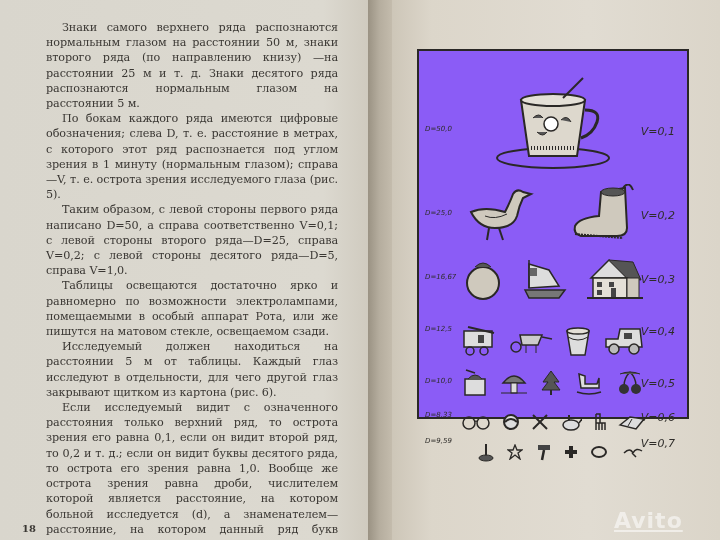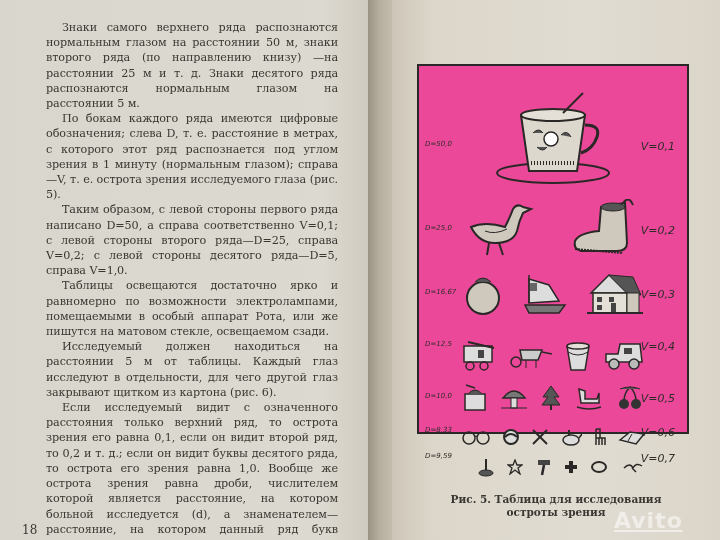--- a/index.html
+++ b/index.html
@@ -7,23 +7,23 @@
   .spread{position:relative;width:720px;height:540px;}
   .page-left{position:absolute;left:0;top:0;width:372px;height:540px;
     background:linear-gradient(90deg,#d9d6cd 0%,#dcd9d0 80%,#c9c3b6 97%,#a89f8f 100%);padding-left:32px;}
   .gutter{position:absolute;left:368px;top:0;width:28px;height:540px;
     background:linear-gradient(90deg,#9a9283 0%,#b5ad9e 40%,#c8c0b1 100%);}
   .page-right{position:absolute;left:392px;top:0;width:328px;height:540px;
     background:linear-gradient(90deg,#cdc6b8 0%,#dcd6ca 12%,#e1dcd2 60%,#dbd5c9 100%);}
   .text{position:absolute;left:46px;top:20px;width:292px;color:#3a3733;
     font-size:11.2px;line-height:15.2px;text-align:justify;letter-spacing:-0.1px;}
   .text p{margin:0;text-indent:16px;}
-  .pagenum{position:absolute;left:22px;top:523px;font-size:12px;font-weight:normal;color:#3a3733;}
-  .chart-frame{position:absolute;left:417px;top:64px;width:272px;height:370px;
-    border:2px solid #2a2826;background:#ec4899;box-sizing:border-box;}
+  .pagenum{position:absolute;left:22px;top:523px;font-size:10px;font-weight:bold;color:#3a3733;}
+  .chart-frame{position:absolute;left:417px;top:49px;width:272px;height:370px;
+    border:2px solid #2a2826;background:#8b5cf6;box-sizing:border-box;}
   .row{position:absolute;left:0;width:100%;}
   .d-label{position:absolute;left:6px;font-size:7px;font-style:italic;color:#2e2c29;font-family:"DejaVu Sans",sans-serif;}
   .v-label{position:absolute;right:12px;font-size:11px;font-style:italic;color:#2e2c29;font-family:"DejaVu Sans",sans-serif;}
   .pics{position:absolute;left:36px;right:36px;display:flex;justify-content:space-around;align-items:center;}
   .caption{position:absolute;left:424px;top:493px;width:264px;text-align:center;
     font-size:10.5px;line-height:13px;color:#3a3733;font-weight:bold;}
   .watermark{position:absolute;left:614px;top:508px;font-family:"DejaVu Sans",sans-serif;
     font-size:22px;color:rgba(255,255,255,0.55);font-weight:bold;letter-spacing:1px;text-decoration:underline;}
 </style>
 </head>
@@ -232,17 +232,16 @@
           </svg>
         <svg width="22" height="14" viewBox="0 0 22 14">
             <path d="M2 8 Q8 2 11 8 Q14 2 20 6 M10 8 L14 12" fill="none" stroke="#2a2826" stroke-width="1.5"></path>
           </svg>
       </div>
       <span class="v-label" style="top:0px">V=0,7</span>
     </div>
   </div>
 
   <div class="caption">
-    <div>Рис. 5. Таблица для исследования остроты зрения</div>
   </div>
 
   <div class="watermark">Avito</div>
 </div>
 
 </body></html>

